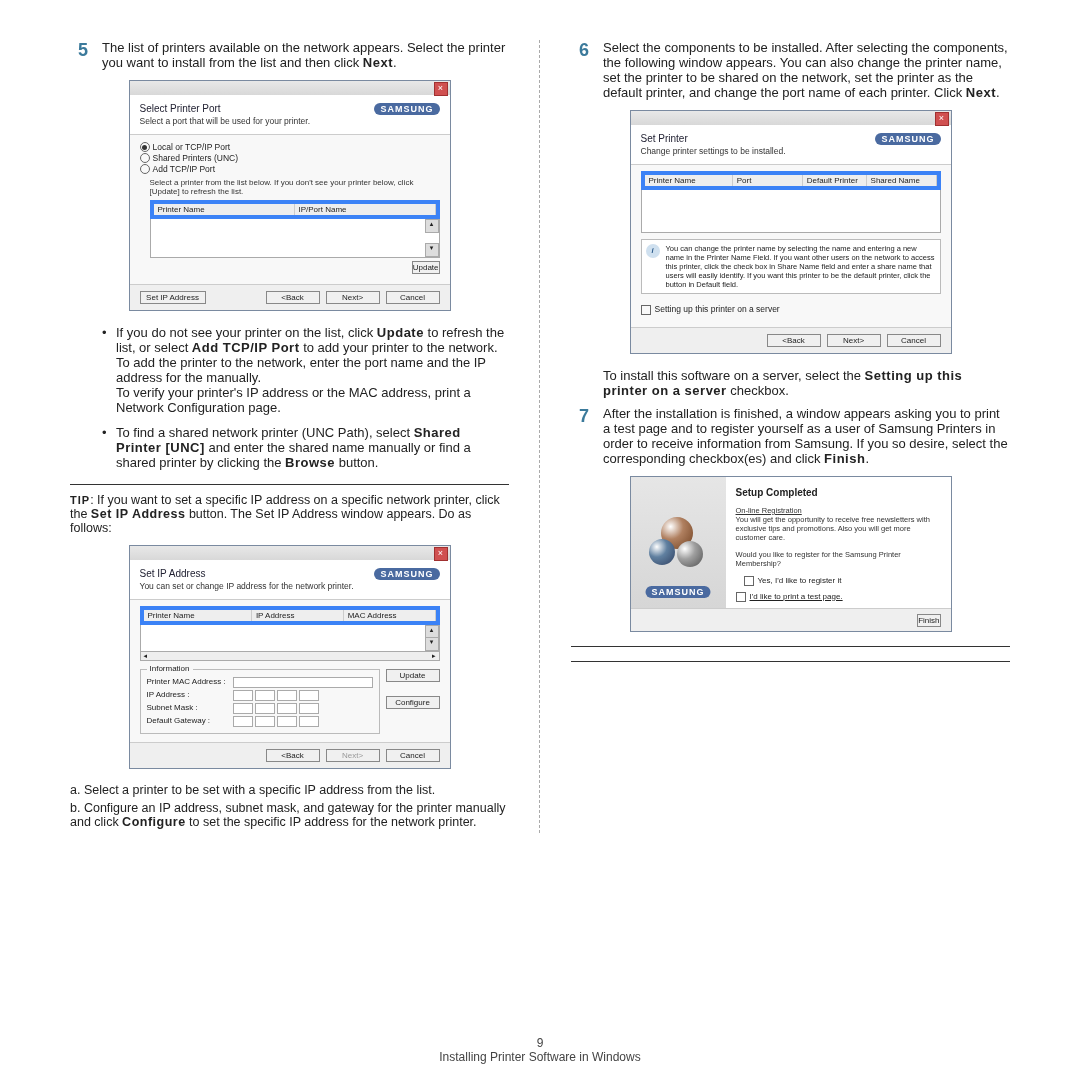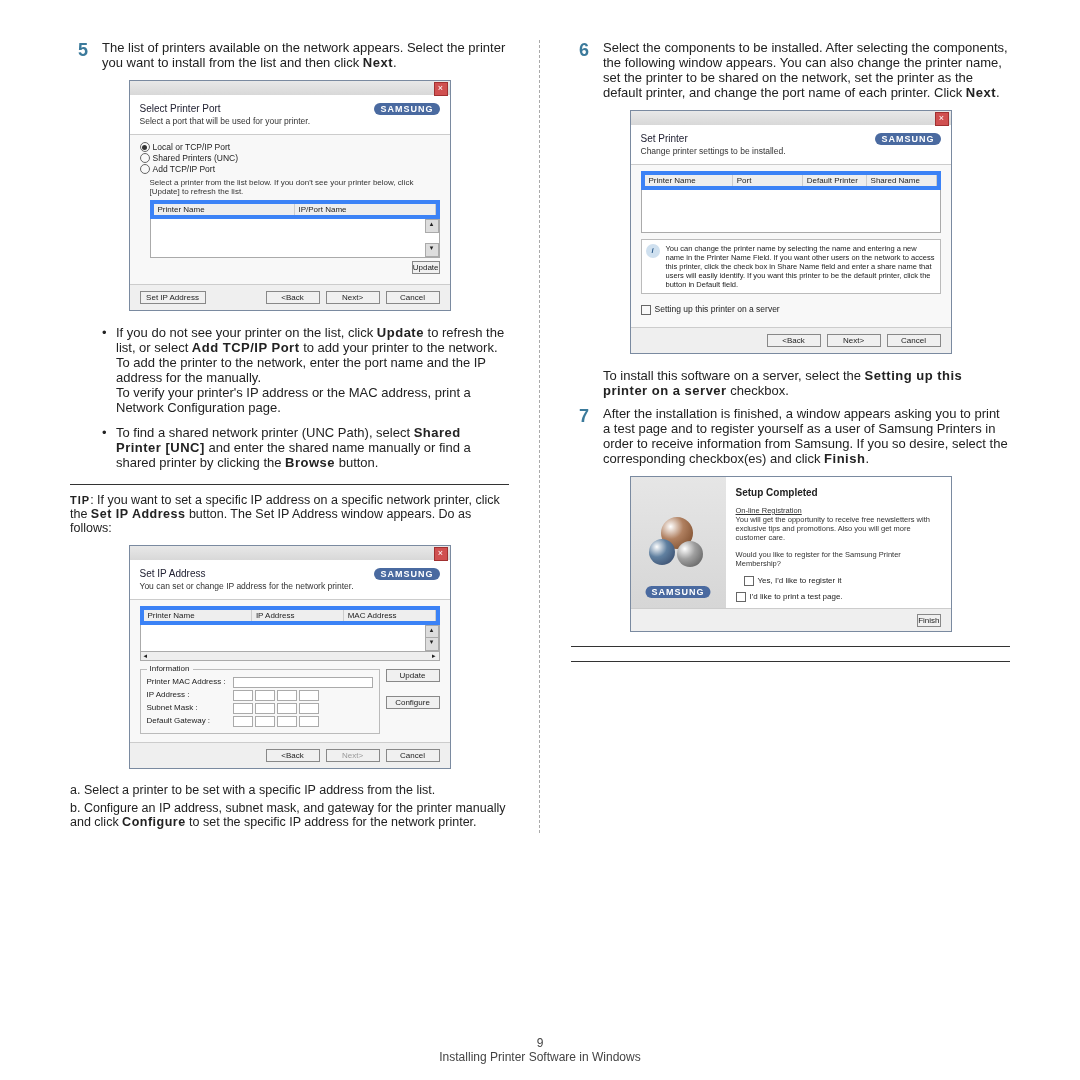--- a/index.html
+++ b/index.html
@@ -336,21 +336,21 @@
             <div class="orb o2"></div>
             <div class="orb o3"></div>
           <div class="brand brand-b">SAMSUNG</div>
         </div>
         <div class="setup-right">
           <div class="setup-title">Setup Completed</div>
           <div class="tiny" style="text-decoration:underline;">On-line Registration</div>
           <div class="tiny">You will get the opportunity to receive free newsletters with exclusive tips and promotions. Also you will get more customer care.</div>
           <div class="tiny" style="margin-top:8px;">Would you like to register for the Samsung Printer Membership?</div>
           <div style="margin-top:8px;font-size:8px;margin-left:8px;"><span class="chk"></span><span>Yes, I'd like to register it</span></div>
-          <div style="margin-top:6px;font-size:8px;"><span class="chk"></span><span>I'd like to print a test page.</span></div>
+          <div style="margin-top:6px;font-size:8px;text-decoration:underline;"><span class="chk"></span><span>I'd like to print a test page.</span></div>
         </div>
       </div>
       <div class="setup-btnrow"><span class="btn">Finish</span></div>
     </div>
 
     <hr class="tip-hr">
     <hr class="tip-hr">
   </div>
 </div>
 

